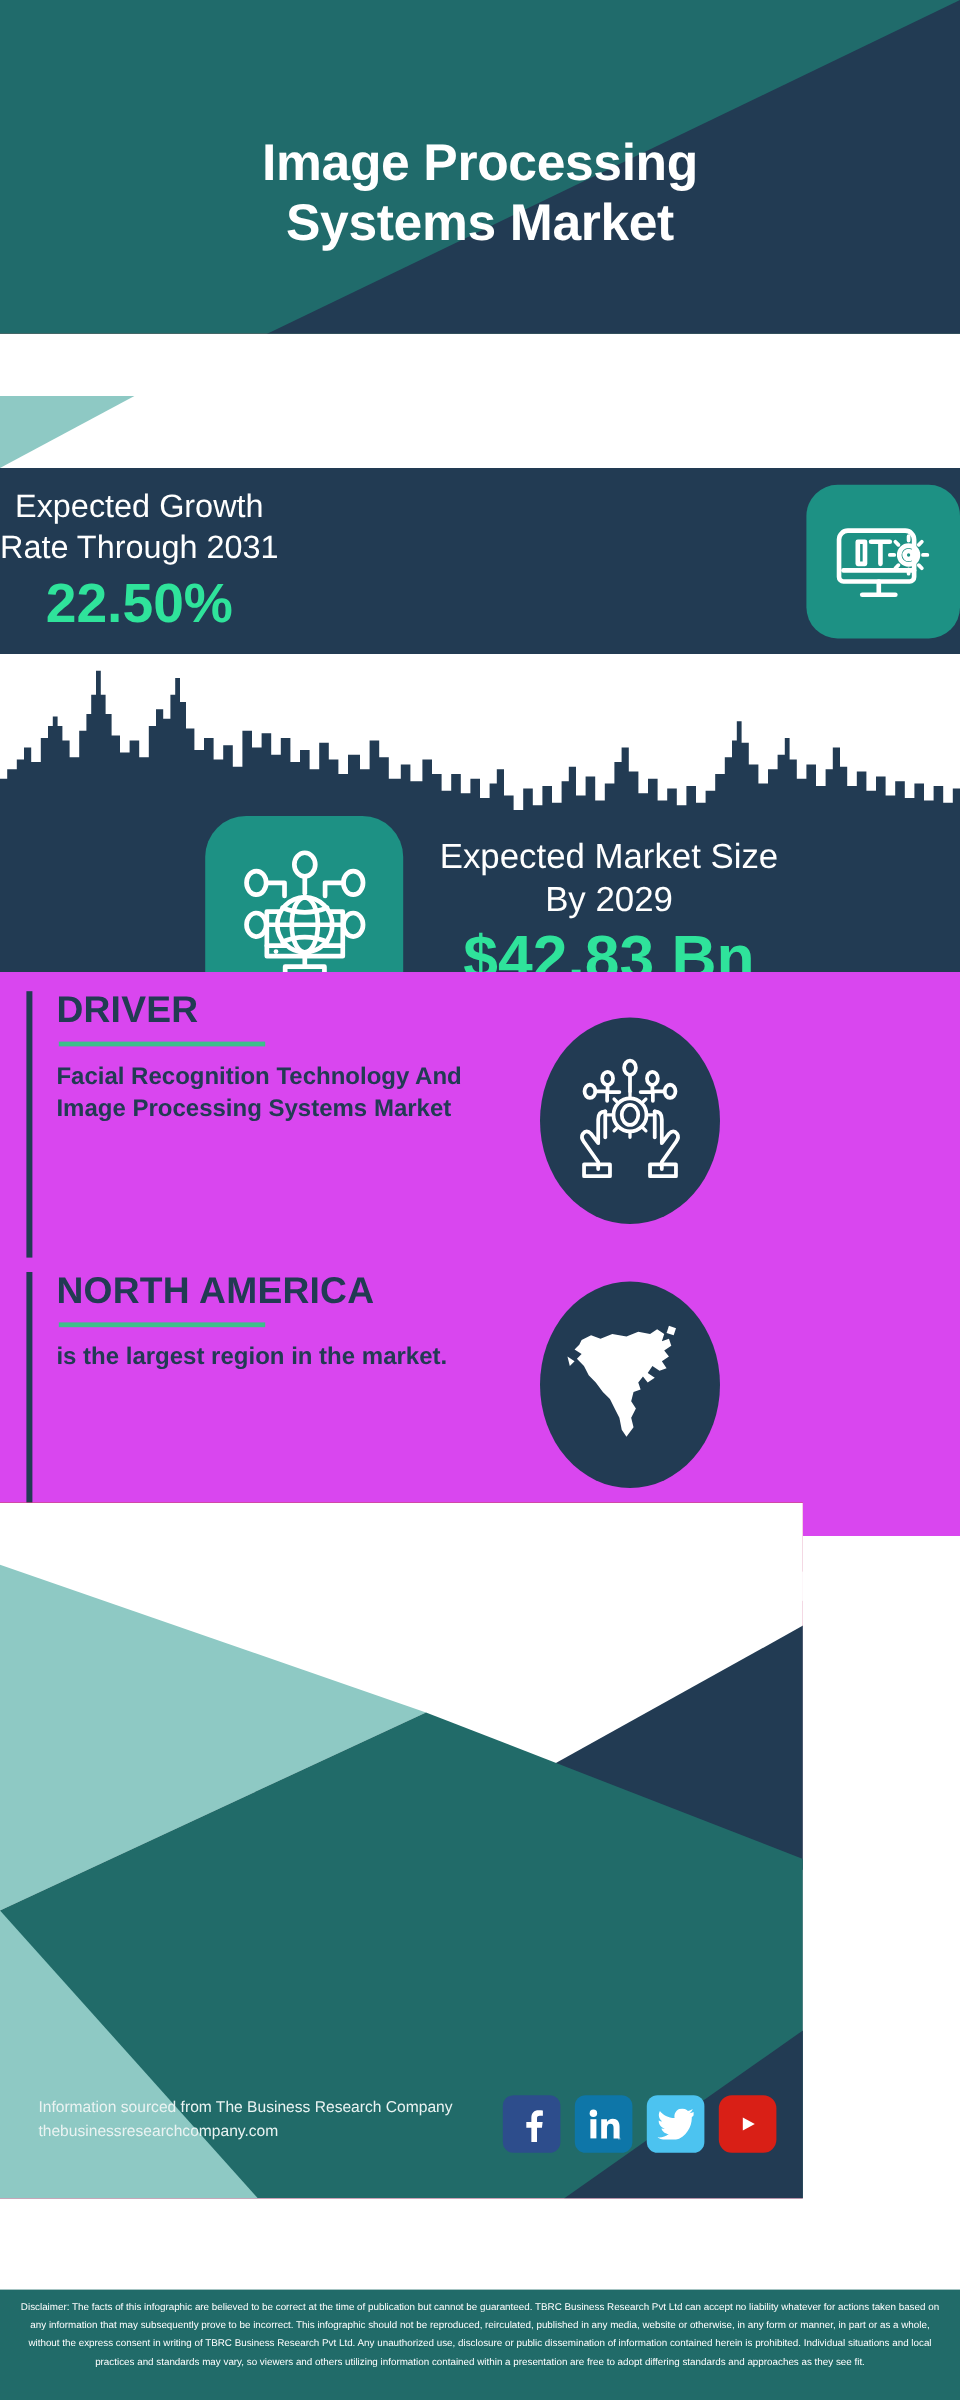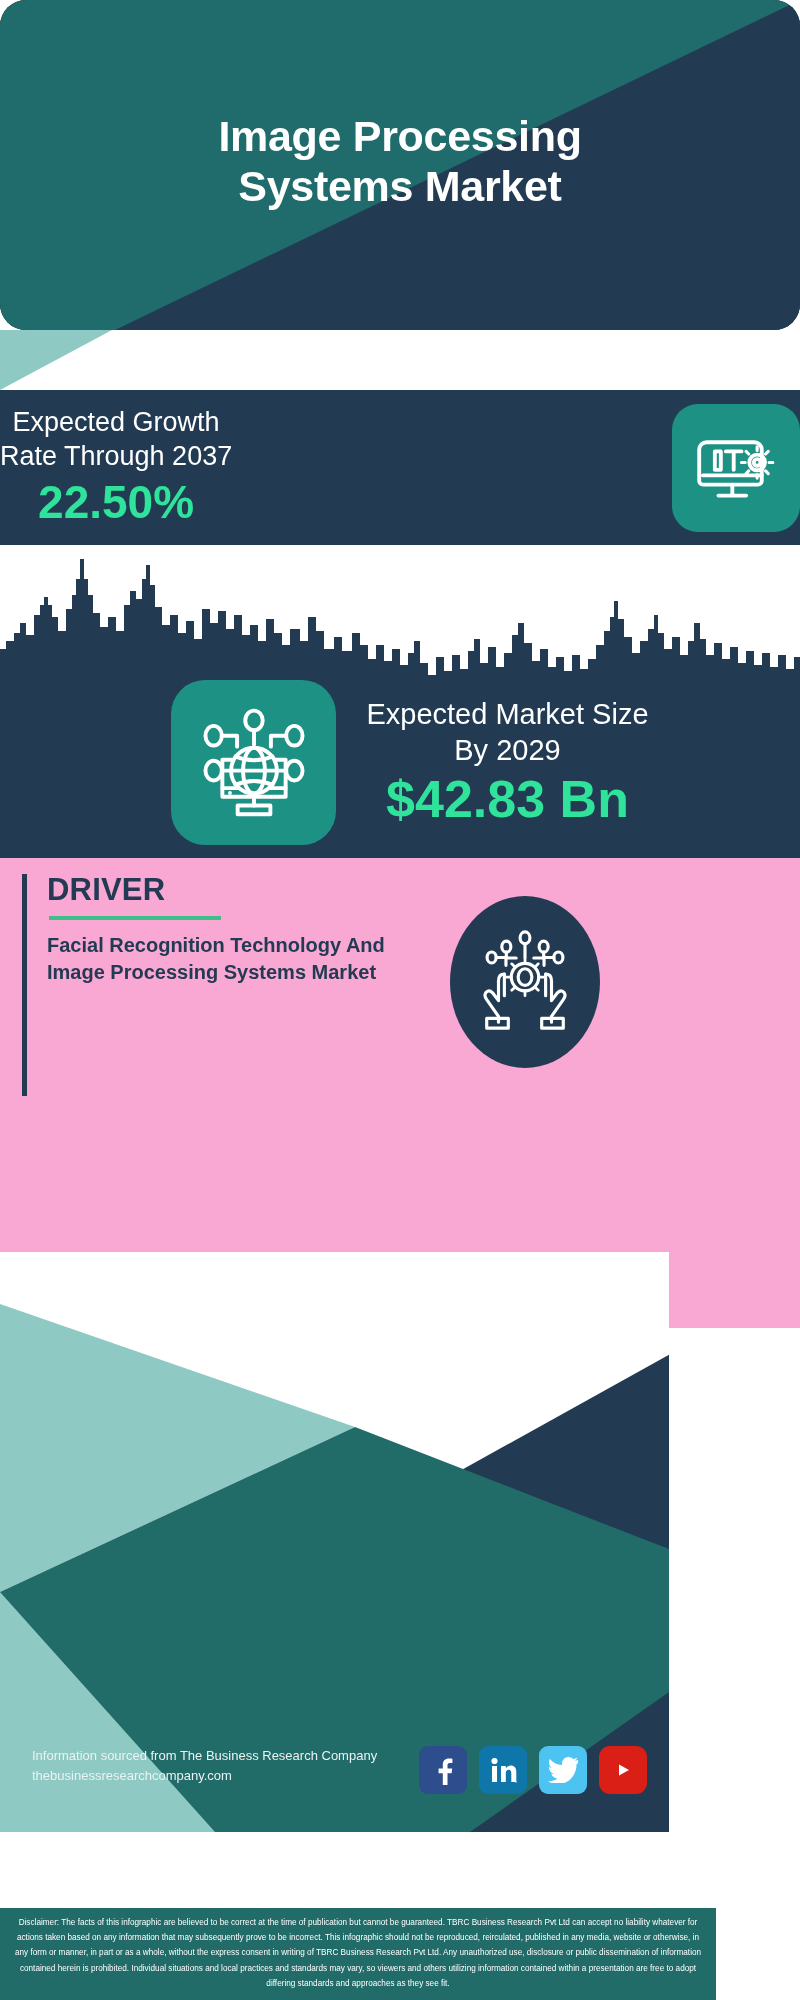--- a/index.html
+++ b/index.html
@@ -7,22 +7,22 @@
   body {
     font-family: "Liberation Sans", sans-serif;
     background:#ffffff;
     position:relative;
     overflow:hidden;
   }
   .page { position:relative; width:800px; height:2000px; overflow:hidden; background:#fff; }
 
   
   .header {
-    position:absolute; top:0; left:0; width:800px; height:330px;
-    background:#000000; overflow:hidden;border-radius:26px;
+    position:absolute; top:0; left:0; width:800px; height:278px;
+    background:#000000; overflow:hidden;
   }
   .header-diag {
     position:absolute; top:0; left:0; width:800px; height:330px;
   }
   .header-title {
     position:absolute; top:0; left:0; width:800px; height:330px;
     display:flex; flex-direction:column; align-items:center; justify-content:center;
     color:#ffffff; font-weight:bold; font-size:43px; line-height:1.16;
     text-align:center; letter-spacing:-0.3px; z-index:5;
     padding-bottom:6px;
@@ -71,22 +71,22 @@
     width:165px; height:165px; border-radius:34px; background:#1d9184;
     display:flex; align-items:center; justify-content:center; flex:none;
   }
   .market-text { text-align:center; color:#ffffff; }
   .market-label { font-size:29px; line-height:1.24; font-weight:400; }
   .market-label span { display:block; }
   .market-value { font-size:52px; font-weight:bold; color:#2fe39b; line-height:1.1; margin-top:2px; }
 
   
   .content {
-    position:absolute; top:858px; left:0; width:800px; height:470px;
-    background:#f9a8d4;
+    position:absolute; top:810px; left:0; width:800px; height:470px;
+    background:#d946ef;
   }
   .card { position:absolute; left:22px; display:flex; }
   .card-bar { width:5px; background:#223b53; flex:none; }
   .card-body { padding-left:20px; flex:1; position:relative; }
   .card-title {
     font-size:31px; font-weight:bold; color:#223b53;
     letter-spacing:0.2px; line-height:1.05;
   }
   .card-rule {
     width:172px; height:4px; background:#3dbf8a; margin:9px 0 12px 2px;
@@ -122,21 +122,21 @@
     width:48px; height:48px; border-radius:9px;
     display:flex; align-items:center; justify-content:center;
   }
   .s-fb { background:#2d4d8c; }
   .s-li { background:#0e76a8; }
   .s-tw { background:#4cc3f0; }
   .s-yt { background:#d91f16; border-radius:11px; }
 
   
   .disclaimer {
-    position:absolute; top:1908px; left:0; width:716px; height:92px;
+    position:absolute; top:1908px; left:0; width:800px; height:92px;
     background:#216b69; color:#ffffff;
     font-size:8.2px; line-height:1.85; text-align:center;
     padding:7px 14px 0 14px;
   }
   .disclaimer-top-rule {
     position:absolute; top:1904px; left:0; width:800px; height:4px; background:#ffffff;
   }
 </style>
 </head>
 <body>
@@ -158,21 +158,21 @@
     <svg class="band-wedge" viewBox="0 0 800 60" preserveAspectRatio="none">
       <polygon points="0,0 112,0 0,60" fill="#8ec9c4"></polygon>
     </svg>
   </div>
 
   <div class="growth">
     <div class="growth-inner">
       <div class="growth-text">
         <div class="growth-label">
           <span>Expected Growth</span>
-          <span>Rate Through 2037</span>
+          <span>Rate Through 2031</span>
         </div>
         <div class="growth-value">22.50%</div>
       </div>
       <div class="icon-tile">
         <svg width="92" height="92" viewBox="0 0 100 100" fill="none" stroke="#ffffff" stroke-width="4.2" stroke-linecap="round" stroke-linejoin="round">
 
           <path d="M18 22 h52 a8 8 0 0 1 8 8 v34 a4 4 0 0 1 -4 4 h-60 a4 4 0 0 1 -4 -4 v-34 a8 8 0 0 1 8 -8 z"></path>
           <line x1="14" y1="58" x2="78" y2="58"></line>
 
           <line x1="46" y1="68" x2="46" y2="78"></line>
@@ -296,20 +296,40 @@
           <path d="M34 47 v22"></path>
           <rect x="16" y="92" width="22" height="10"></rect>
 
           <path d="M76 47 q6 0 6 7 v20 l6 -8 q4 -4 7 0 q2 3 -1 7 l-12 17 v6"></path>
           <path d="M76 47 v22"></path>
           <rect x="72" y="92" width="22" height="10"></rect>
         </svg>
       </div>
     </div>
 
+    <div class="card" id="card-region">
+      <div class="card-bar"></div>
+      <div class="card-body">
+        <div class="card-title">NORTH AMERICA</div>
+        <div class="card-rule"></div>
+        <div class="card-desc">is the largest region in the market.</div>
+      </div>
+      <div class="card-icon" id="icon-region">
+        <svg width="112" height="118" viewBox="0 0 110 120">
+          <path fill="#ffffff" d="
+            M14,22 L22,18 L30,21 L40,17 L52,19 L62,15 L72,17 L78,13 L84,17 L82,23
+            L88,21 L90,27 L84,31 L88,36 L82,40 L86,46 L80,48 L74,44 L70,50 L76,54
+            L70,58 L66,53 L62,58 L64,64 L58,66 L56,74 L60,80 L56,88 L58,96 L52,104
+            L48,98 L46,88 L42,80 L38,72 L32,66 L26,58 L20,52 L16,44 L10,38 L14,34
+            L8,30 L12,26 Z"></path>
+          <path fill="#ffffff" d="M88,10 L94,12 L92,18 L86,16 Z"></path>
+          <path fill="#ffffff" d="M2,36 L8,40 L4,44 Z"></path>
+        </svg>
+      </div>
+    </div>
   </div>
 
   <div class="footer">
     <svg class="footer-shapes" viewBox="0 0 800 580" preserveAspectRatio="none">
       <rect x="0" y="0" width="800" height="580" fill="#ffffff"></rect>
 
       <polygon points="800,30 800,350 440,230" fill="#223b53"></polygon>
       <polygon points="800,30 800,120 620,68" fill="#ffffff"></polygon>
 
       <polygon points="0,52 355,175 0,340" fill="#8ec9c4"></polygon>

